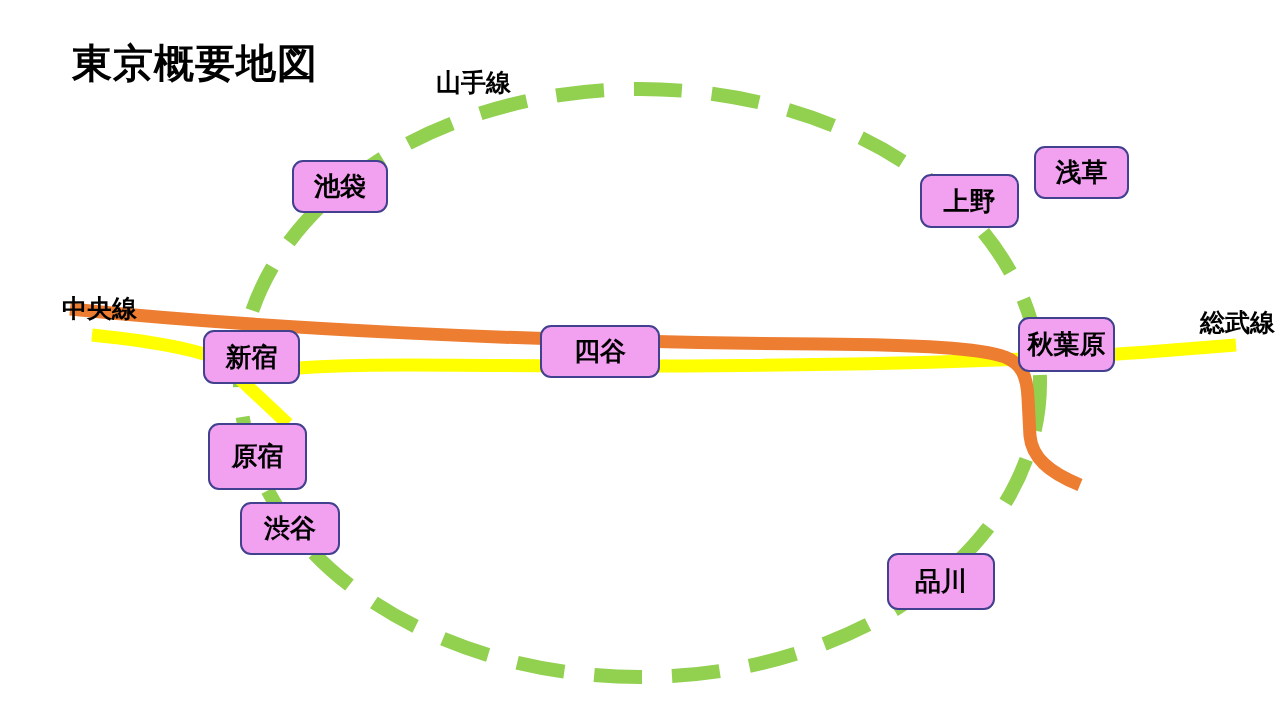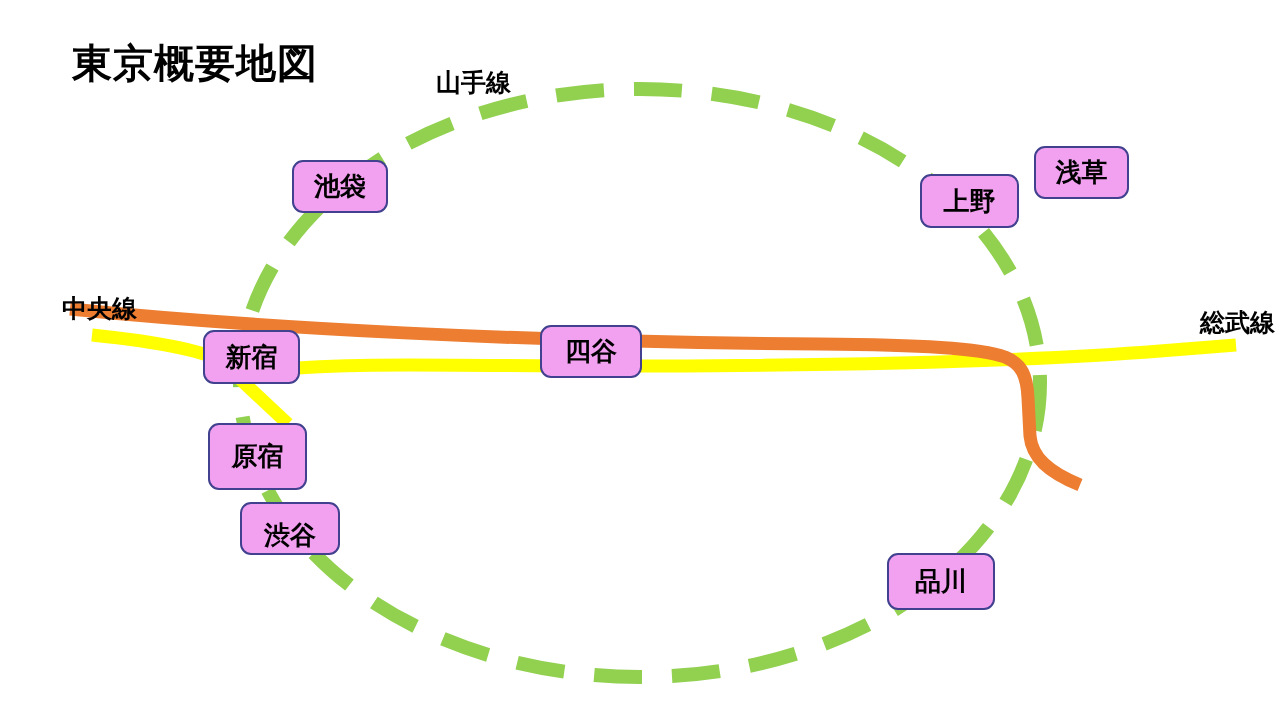--- a/index.html
+++ b/index.html
@@ -53,25 +53,25 @@
     font-size: 26px;
     font-weight: 700;
     color: #000000;
     box-sizing: border-box;
     white-space: nowrap;
   }
   .station.ikebukuro { left: 292px;  top: 160px; width: 96px;  height: 53px; }
   .station.ueno      { left: 920px;  top: 174px; width: 99px;  height: 54px; }
   .station.asakusa   { left: 1034px; top: 146px; width: 95px;  height: 53px; }
   .station.shinjuku  { left: 203px;  top: 298px; width: 97px;  height: 54px; margin-top: 32px; }
-  .station.yotsuya   { left: 540px;  top: 325px; width: 102px;  height: 53px; }
+  .station.yotsuya   { left: 540px;  top: 325px; width: 120px;  height: 53px; }
   .station.akihabara { left: 1018px; top: 317px; width: 97px;  height: 55px; }
   .station.tokyo     { left: 1003px; top: 412px; width: 99px;  height: 53px; }
   .station.harajuku  { left: 208px;  top: 423px; width: 99px;  height: 67px; }
-  .station.shibuya   { left: 240px;  top: 502px; width: 100px; height: 53px; align-items: flex-end; }
+  .station.shibuya   { left: 240px;  top: 502px; width: 100px; height: 53px; }
   .station.shinagawa { left: 887px;  top: 553px; width: 108px;  height: 57px; }
 </style>
 </head>
 <body>
 
 <div id="stage">
 
   <svg id="rail-svg" viewBox="0 0 1280 720">
 
     <ellipse cx="640" cy="383" rx="400" ry="294" fill="none" stroke="#92D050" stroke-width="14" stroke-dasharray="48 30"></ellipse>
@@ -105,20 +105,23 @@
   </div>
   <div class="station ueno">
     <span>上野</span>
   </div>
   <div class="station shinjuku">
     <span>新宿</span>
   </div>
   <div class="station yotsuya">
     <span>四谷</span>
   </div>
+  <div class="station akihabara">
+    <span>秋葉原</span>
+  </div>
   <div class="station harajuku">
     <span>原宿</span>
   </div>
   <div class="station shibuya">
     <span>渋谷</span>
   </div>
   <div class="station shinagawa">
     <span>品川</span>
   </div>
 

